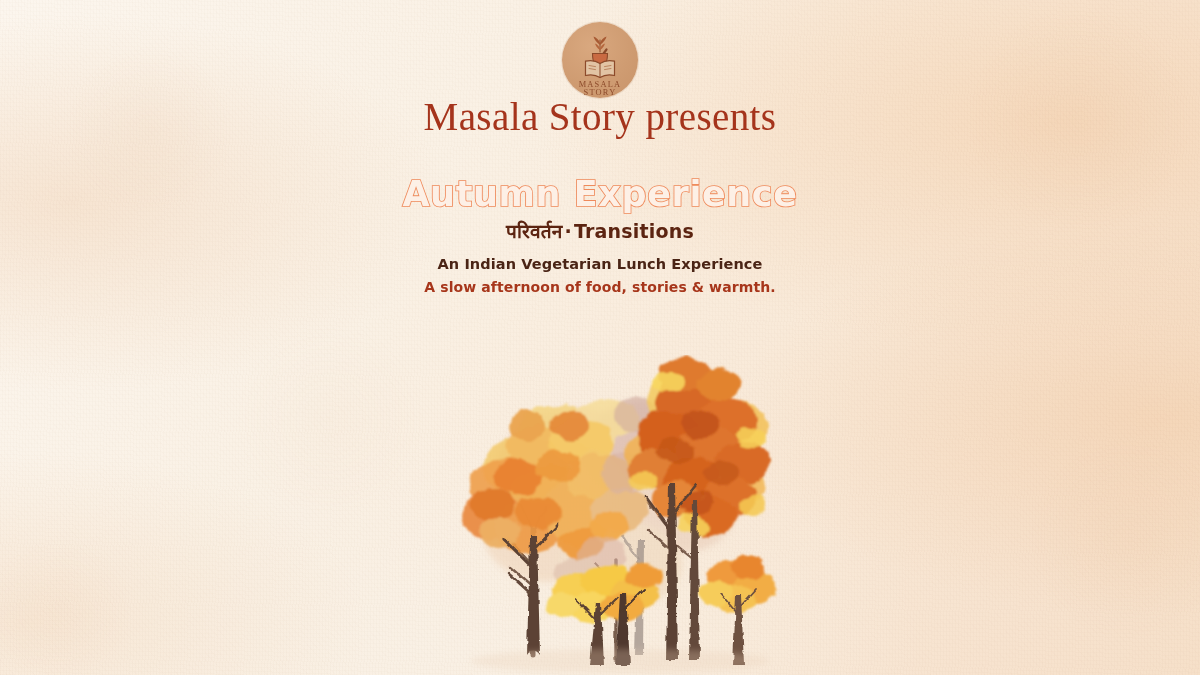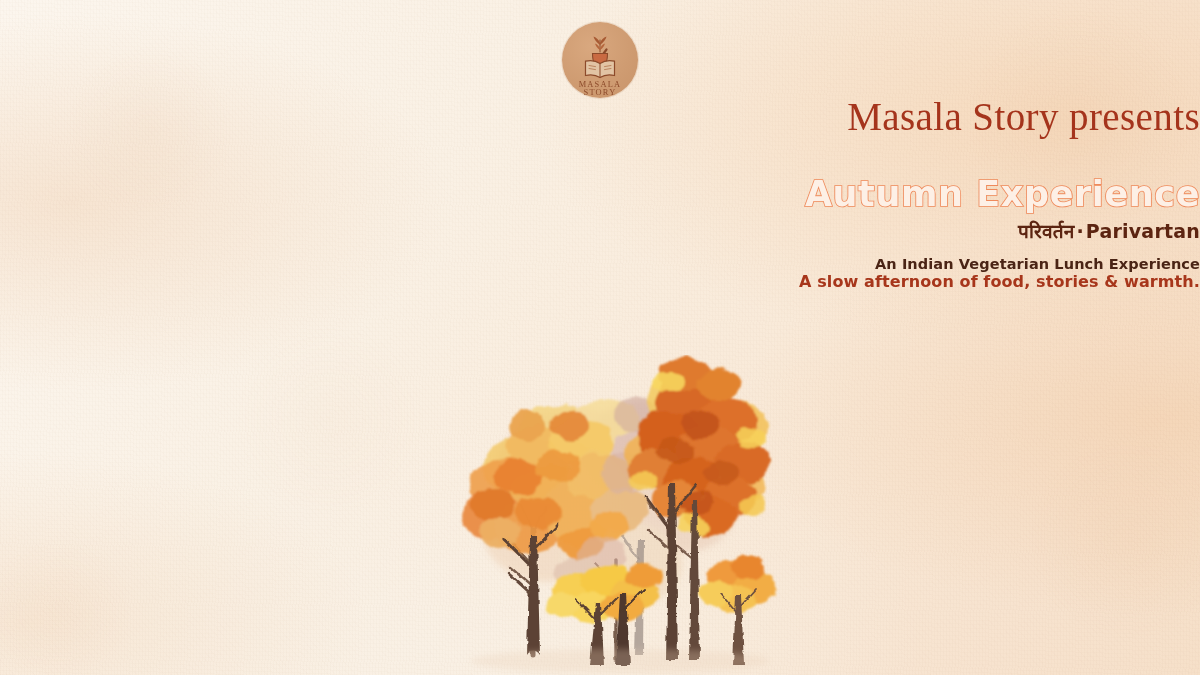--- a/index.html
+++ b/index.html
@@ -44,21 +44,21 @@
   
   #logo-wrap { position:absolute; top:22px; left:0; right:0; display:flex; justify-content:center; }
   .logo-badge {
     width:76px; height:76px; border-radius:50%;
     background:radial-gradient(circle at 38% 32%, #d9a87f 0%, #cf9c72 55%, #c89369 100%);
     display:flex; align-items:center; justify-content:center;
     box-shadow:0 0 0 1px rgba(180,130,90,.18);
   }
 
   
-  #content { position:absolute; top:96px; left:0; right:0; text-align:right; }
+  #content { position:absolute; top:96px; left:0; right:0; text-align:center; }
 
   .presents {
     font-family:"Liberation Serif", serif;
     font-size:39px; color:#a5341c; letter-spacing:.4px; line-height:1.1;
   }
 
   .main-title {
     margin-top:37px;
     font-family:"DejaVu Sans", sans-serif;
     font-weight:700; font-size:35px; letter-spacing:.6px;
@@ -74,22 +74,23 @@
     font-weight:700; font-size:19px; color:#5c2411; letter-spacing:.2px;
   }
   .subtitle-hi .dot { color:#5c2411; padding:0 2px; }
 
   .line-exp {
     margin-top:12px;
     font-family:"DejaVu Sans", sans-serif;
     font-weight:700; font-size:14.5px; color:#4a2415; letter-spacing:.1px;
   }
   .line-tag {
+    margin-top:7px;
     font-family:"DejaVu Sans", sans-serif;
-    font-weight:700; font-size:16px; color:#a7361b; letter-spacing:.1px;
+    font-weight:700; font-size:14px; color:#a7361b; letter-spacing:.1px;
   }
 
   
   #trees { position:absolute; left:430px; top:355px; width:360px; height:320px; }
   #trees svg { display:block; width:100%; height:100%; }
 </style>
 </head>
 <body>
 
 <div id="poster">
@@ -122,21 +123,21 @@
       </svg>
     </div>
   </div>
 
   <div id="content">
     <div class="presents">Masala Story presents</div>
 
     <div class="main-title">Autumn Experience</div>
 
     <div class="subtitle-hi">
-      <span>परिवर्तन</span><span class="dot">·</span><span>Parivartan</span>
+      <span>परिवर्तन</span><span class="dot">·</span><span>Transitions</span>
     </div>
 
     <div class="line-exp">An Indian Vegetarian Lunch Experience</div>
     <div class="line-tag">A slow afternoon of food, stories &amp; warmth.</div>
   </div>
 
   <div id="trees">
     <svg viewBox="0 0 360 320">
       <defs>
         <filter id="wc" x="-25%" y="-25%" width="150%" height="150%">

